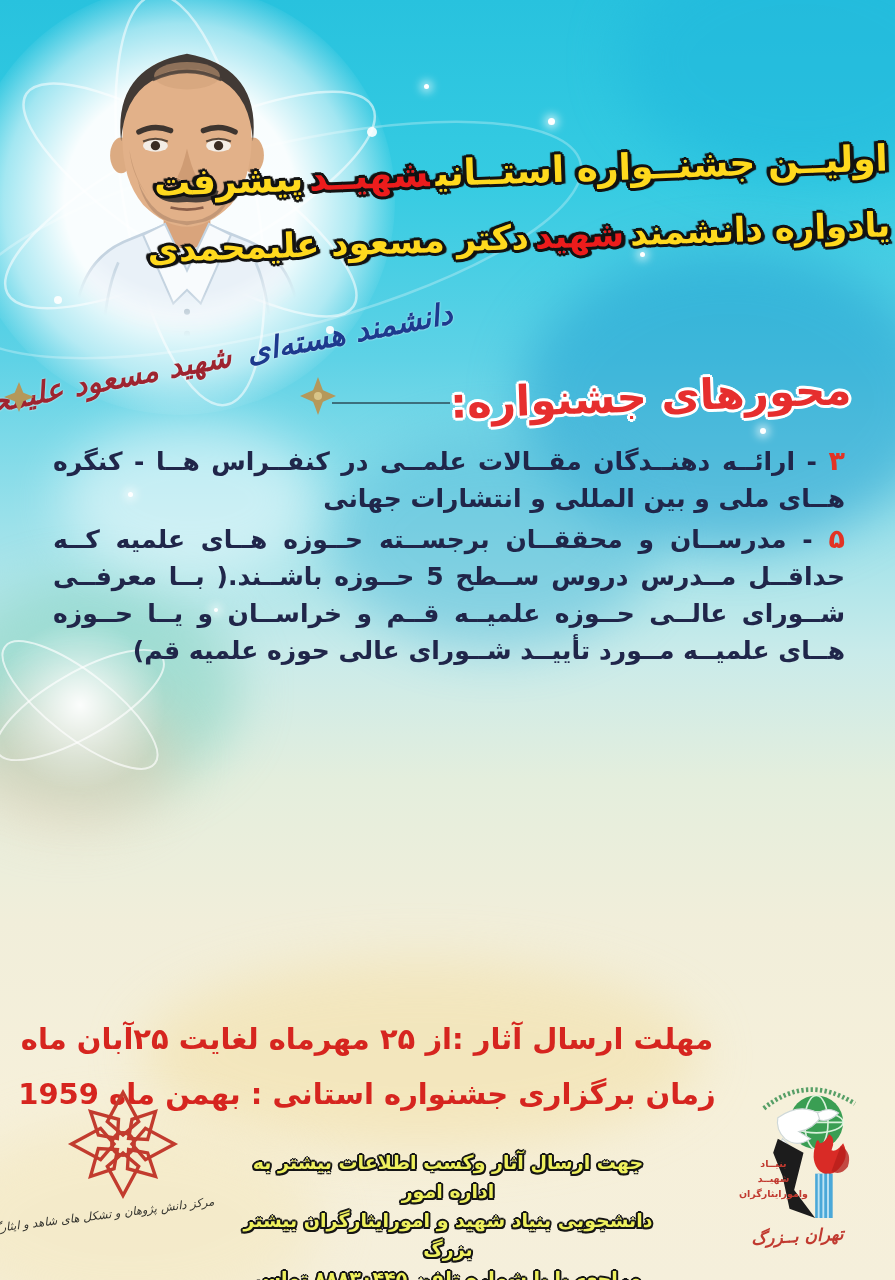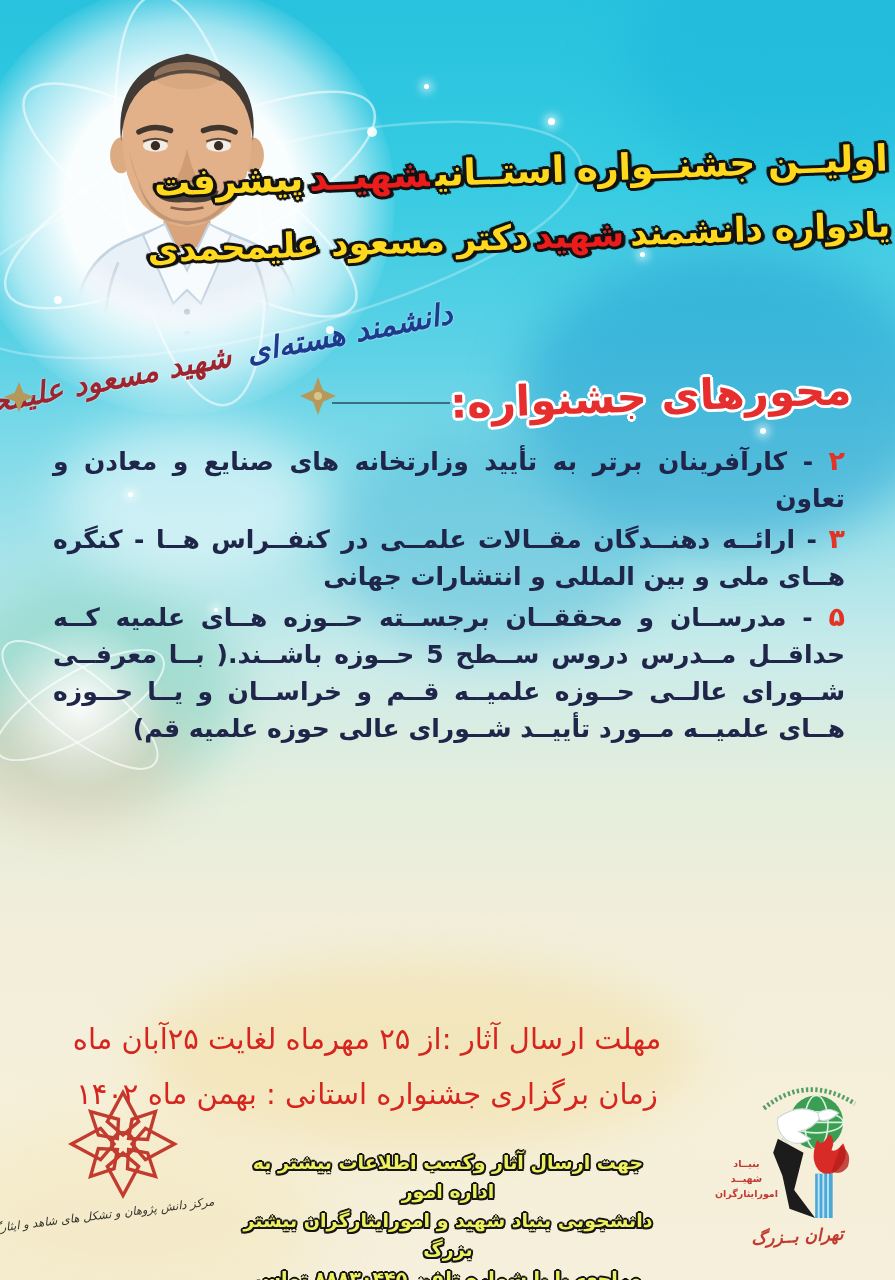--- a/index.html
+++ b/index.html
@@ -50,34 +50,34 @@
     font-size:42px;font-weight:bold;color:#e62e2e;transform:rotate(-2deg);white-space:nowrap;
     text-shadow:3px 0 0 #fff,-3px 0 0 #fff,0 3px 0 #fff,0 -3px 0 #fff,
       2px 2px 0 #fff,-2px -2px 0 #fff,2px -2px 0 #fff,-2px 2px 0 #fff;}
 
   .items{position:absolute;right:50px;top:442px;width:792px;z-index:4;direction:rtl;
     color:#20264a;font-weight:bold;font-size:25px;line-height:37px;text-align:justify;}
   .items p{margin:0 0 3px 0;}
   .items .num{color:#e23325;font-size:27px;}
 
   .dates{position:absolute;left:0;top:1022px;width:734px;z-index:4;text-align:center;
-    color:#d6251f;font-weight:normal;font-size:29px;direction:rtl;}
+    color:#d6251f;font-weight:bold;font-size:29px;direction:rtl;}
   .dates .d-line{margin-bottom:21px;white-space:nowrap;}
 
   .contact{position:absolute;left:228px;top:1148px;width:440px;z-index:4;text-align:center;
     color:#eef05e;font-weight:bold;font-size:19px;line-height:29px;direction:rtl;
     text-shadow:2px 0 0 #151515,-2px 0 0 #151515,0 2px 0 #151515,0 -2px 0 #151515,
       1.5px 1.5px 0 #151515,-1.5px -1.5px 0 #151515,1.5px -1.5px 0 #151515,-1.5px 1.5px 0 #151515;}
 
   .left-logo{position:absolute;left:30px;top:1088px;width:185px;z-index:4;text-align:center;}
   .left-logo .caption{margin-top:4px;display:inline-block;transform:rotate(-7deg);
     font-family:"DejaVu Serif",serif;font-style:italic;font-size:11.5px;color:#34342e;white-space:nowrap;}
 
   .right-logo{position:absolute;left:742px;top:1078px;width:130px;z-index:4;}
-  .right-logo .names{position:absolute;right:94px;top:78px;text-align:center;direction:rtl;
+  .right-logo .names{position:absolute;right:64px;top:78px;text-align:center;direction:rtl;
     color:#c13a30;font-weight:bold;font-size:9.5px;line-height:15px;white-space:nowrap;}
   .right-logo .city{position:absolute;right:28px;top:148px;color:#c13a30;font-weight:bold;
     font-size:17px;white-space:nowrap;transform:rotate(-3deg);
     font-family:"DejaVu Serif",serif;font-style:italic;}
 </style>
 </head>
 <body>
 
 <div class="poster">
 
@@ -192,28 +192,27 @@
         <path d="M20 1 L27 20 L20 39 L13 20 Z"></path>
         <path d="M2 20 L20 12 L38 20 L20 28 Z"></path>
         <circle cx="20" cy="20" r="4" fill="#d8c488"></circle>
       </g>
   </svg>
   <div class="divider-line"></div>
 
   <div class="section-heading">محورهای جشنواره:</div>
 
   <div class="items">
-    <p><span class="num">۲</span> <span>- کارآفرینان برتر به تأیید وزارتخانه های صنایع و معادن و تعاون</span></p>
     <p><span class="num">۳</span> <span>- ارائــه دهنــدگان مقــالات علمــی در کنفــراس هــا - کنگره هــای ملی و بین المللی و انتشارات جهانی</span></p>
     <p><span class="num">۵</span> <span>- مدرســان و محققــان برجســته حــوزه هــای علمیه کــه حداقــل مــدرس دروس ســطح 5 حــوزه باشــند.( بــا معرفــی شــورای عالــی حــوزه علمیــه قــم و خراســان و یــا حــوزه هــای علمیــه مــورد تأییــد شــورای عالی حوزه علمیه قم)</span></p>
   </div>
 
   <div class="dates">
     <div class="d-line">مهلت ارسال آثار :از ۲۵ مهرماه لغایت ۲۵آبان ماه</div>
-    <div class="d-line">زمان برگزاری جشنواره استانی : بهمن ماه ۱۴۰۲</div>
+    <div class="d-line">زمان برگزاری جشنواره استانی : بهمن ماه 1959</div>
   </div>
 
   <div class="contact">
     <div>جهت ارسال آثار وکسب اطلاعات بیشتر به اداره امور</div>
     <div>دانشجویی بنیاد شهید و امورایثارگران بیشتر بزرگ</div>
     <div>مراجعه یا با شماره تلفن ۸۸۸۳۰۴۴۵ تماس حاصل نمایید.</div>
   </div>
 
   <div class="left-logo">
     <svg width="112" height="112" viewBox="0 0 100 100">
@@ -258,18 +257,18 @@
       </g>
 
       <g>
         <rect x="62" y="82" width="15" height="38" fill="#4aa8d8"></rect>
         <path d="M65 82 V120 M69 82 V120 M73 82 V120" stroke="#bfe4f4" stroke-width="1.6"></path>
       </g>
     </svg>
     <div class="names">
       <div>بنیــاد</div>
       <div>شهیــد</div>
-      <div>امورایثارگران</div>
+      <div>وامورایثارگران</div>
     </div>
     <div class="city">تهران بــزرگ</div>
   </div>
 
 </div>
 
 </body></html>

